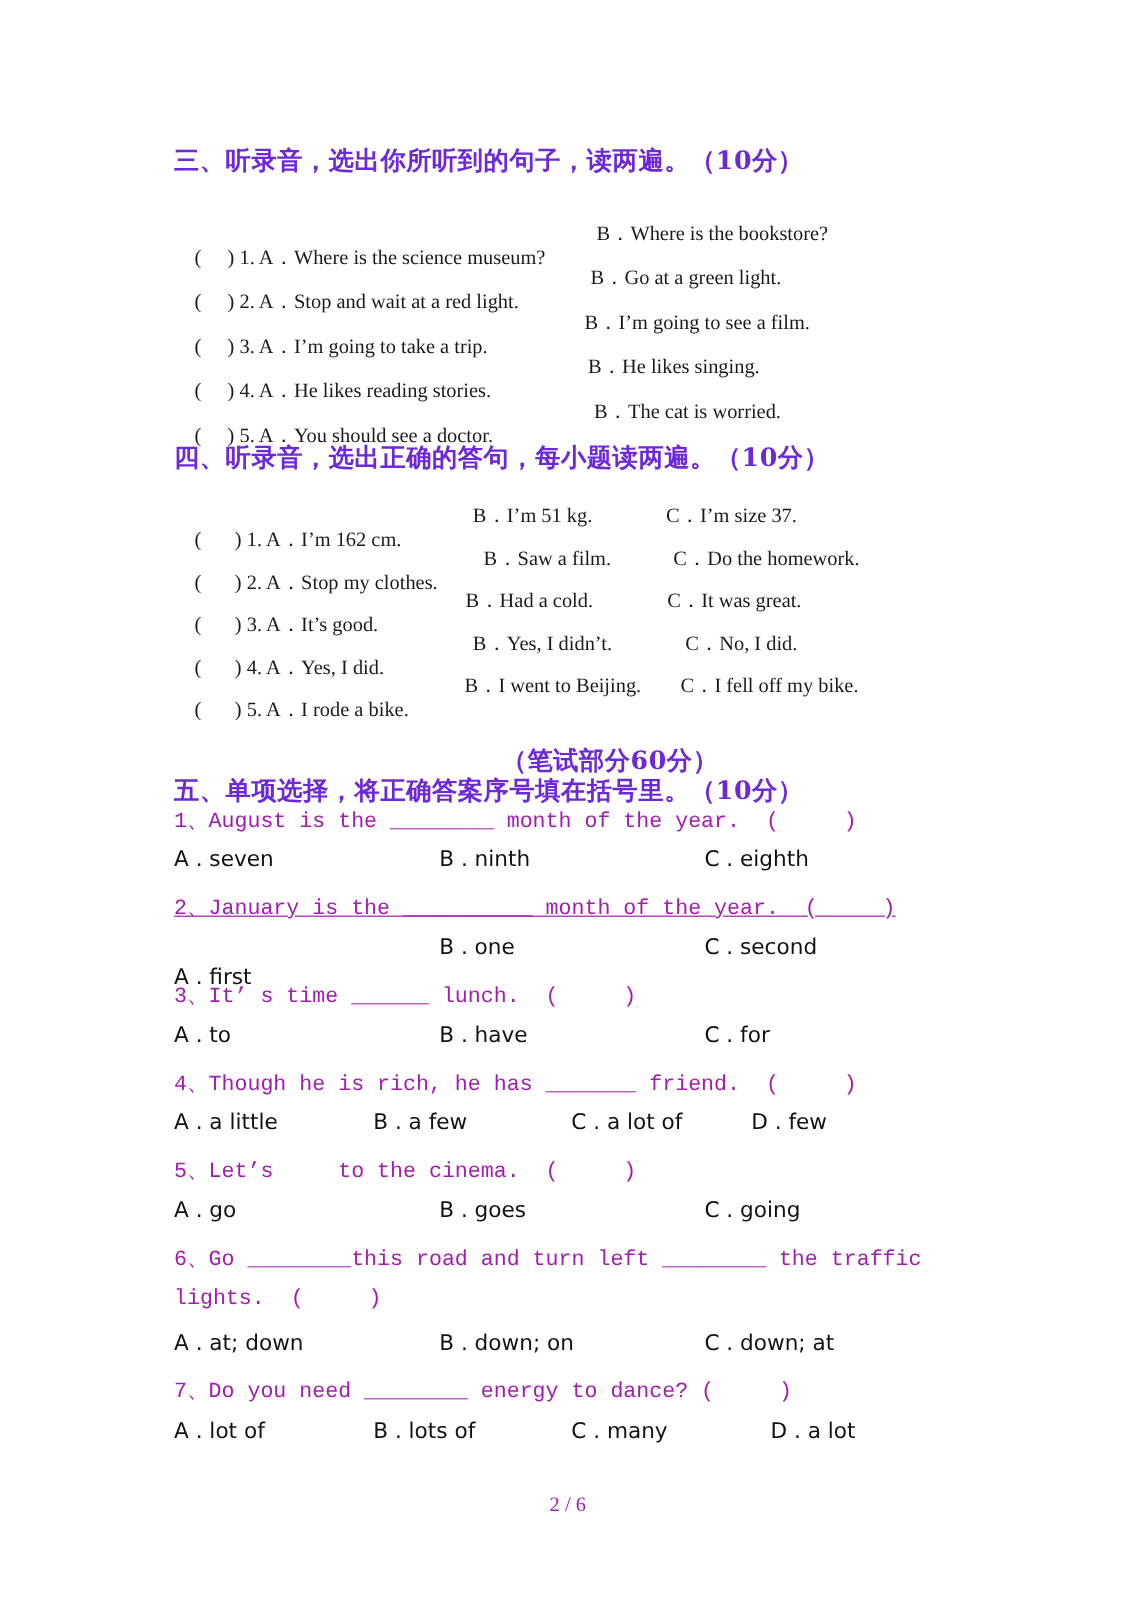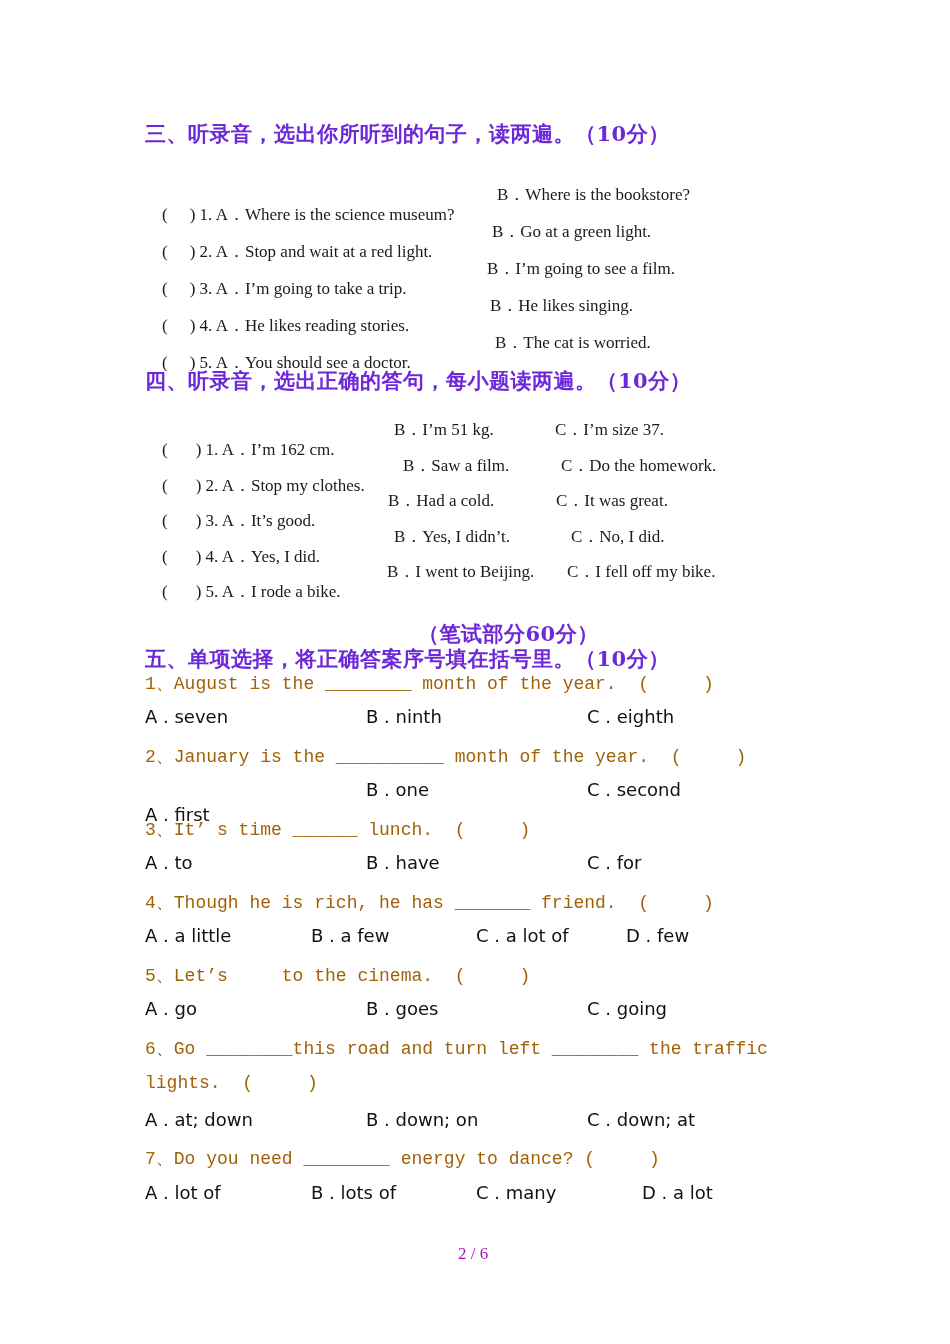--- a/index.html
+++ b/index.html
@@ -1,20 +1,20 @@
 <!DOCTYPE html>
 <html><head>
 <meta charset="utf-8">
 <style>
   html, body { margin: 0; padding: 0; background: #ffffff; }
   body { width: 950px; height: 1344px; position: relative; overflow: hidden; color: #111; }
   .abs { position: absolute; white-space: pre; }
   .heading { font-family: "DejaVu Serif", serif; font-weight: bold; font-size: 21px; color: #6d28d9; letter-spacing: 0.5px; }
   .serif { font-family: "Liberation Serif", serif; font-size: 17px; color: #1a1a1a; }
-  .mono { font-family: "Liberation Mono", "DejaVu Sans Mono", monospace; font-size: 18px; color: #a16207; font-weight: normal; }
+  .mono { font-family: "Liberation Mono", "DejaVu Sans Mono", monospace; font-size: 18px; color: #a21caf; font-weight: normal; }
   .sans { font-family: "DejaVu Sans", sans-serif; font-size: 18px; color: #111; }
   .pageno { font-family: "Liberation Serif", serif; font-size: 17px; color: #a21caf; }
   .line { position: absolute; white-space: pre; }
 </style>
 </head>
 <body>
 
 <div class="abs heading" style="left:145px; top:120px;">三、听录音，选出你所听到的句子，读两遍。（10分）</div>
 
 <div>
@@ -82,21 +82,21 @@
 
 <div class="abs heading" style="left:145px; top:645px;">五、单项选择，将正确答案序号填在括号里。（10分）</div>
 
 <div>
 
   <div class="line mono" style="left:145px; top:671px;">1、August is the ________ month of the year.  (     )</div>
   <div class="line sans" style="left:145px; top:706px;">A . seven</div>
   <div class="line sans" style="left:366px; top:706px;">B . ninth</div>
   <div class="line sans" style="left:587px; top:706px;">C . eighth</div>
 
-  <div class="line mono" style="left:145px; top:744px;">2、January is the __________ month of the year.  (     )</div>
+  <div class="line mono" style="left:145px; top:744px;text-decoration:underline;">2、January is the __________ month of the year.  (     )</div>
   <div class="line sans" style="left:145px; top:804px;">A . first</div>
   <div class="line sans" style="left:366px; top:779px;">B . one</div>
   <div class="line sans" style="left:587px; top:779px;">C . second</div>
 
   <div class="line mono" style="left:145px; top:817px;">3、It’ s time ______ lunch.  (     )</div>
   <div class="line sans" style="left:145px; top:852px;">A . to</div>
   <div class="line sans" style="left:366px; top:852px;">B . have</div>
   <div class="line sans" style="left:587px; top:852px;">C . for</div>
 
   <div class="line mono" style="left:145px; top:890px;">4、Though he is rich, he has _______ friend.  (     )</div>

